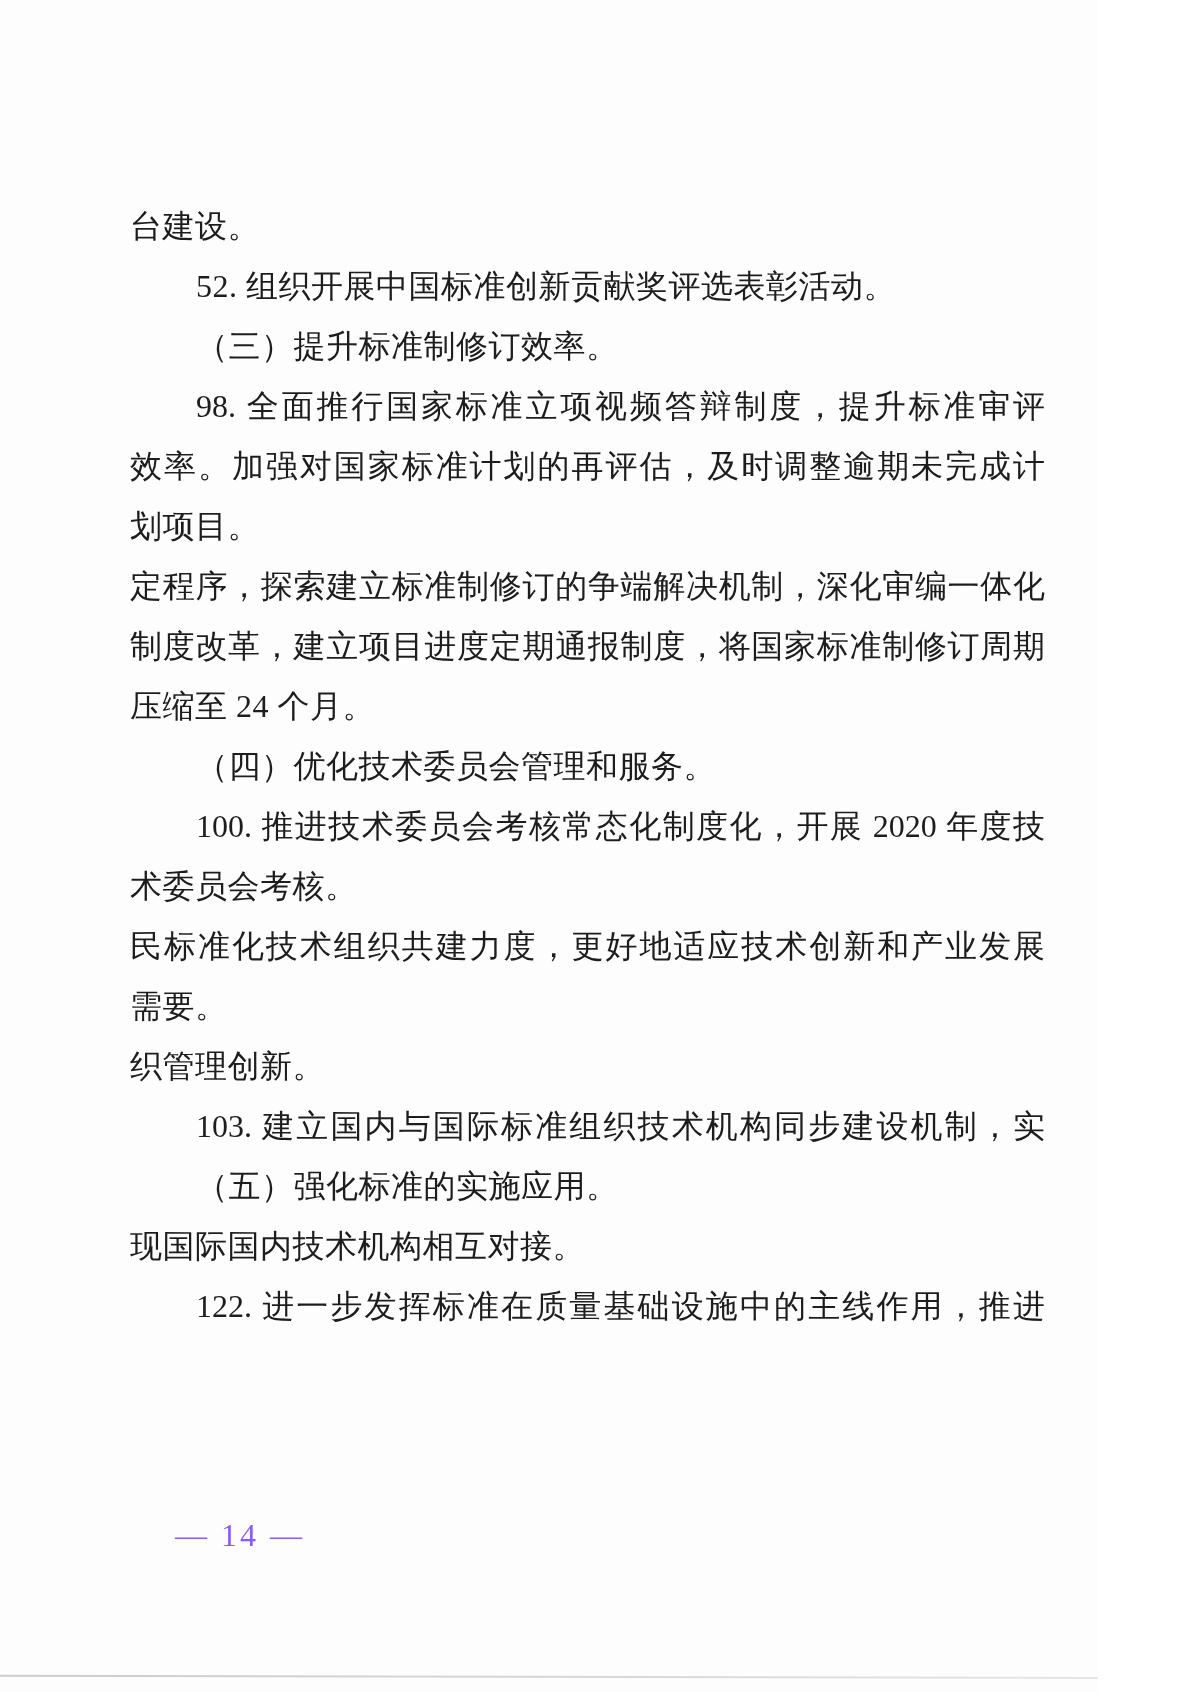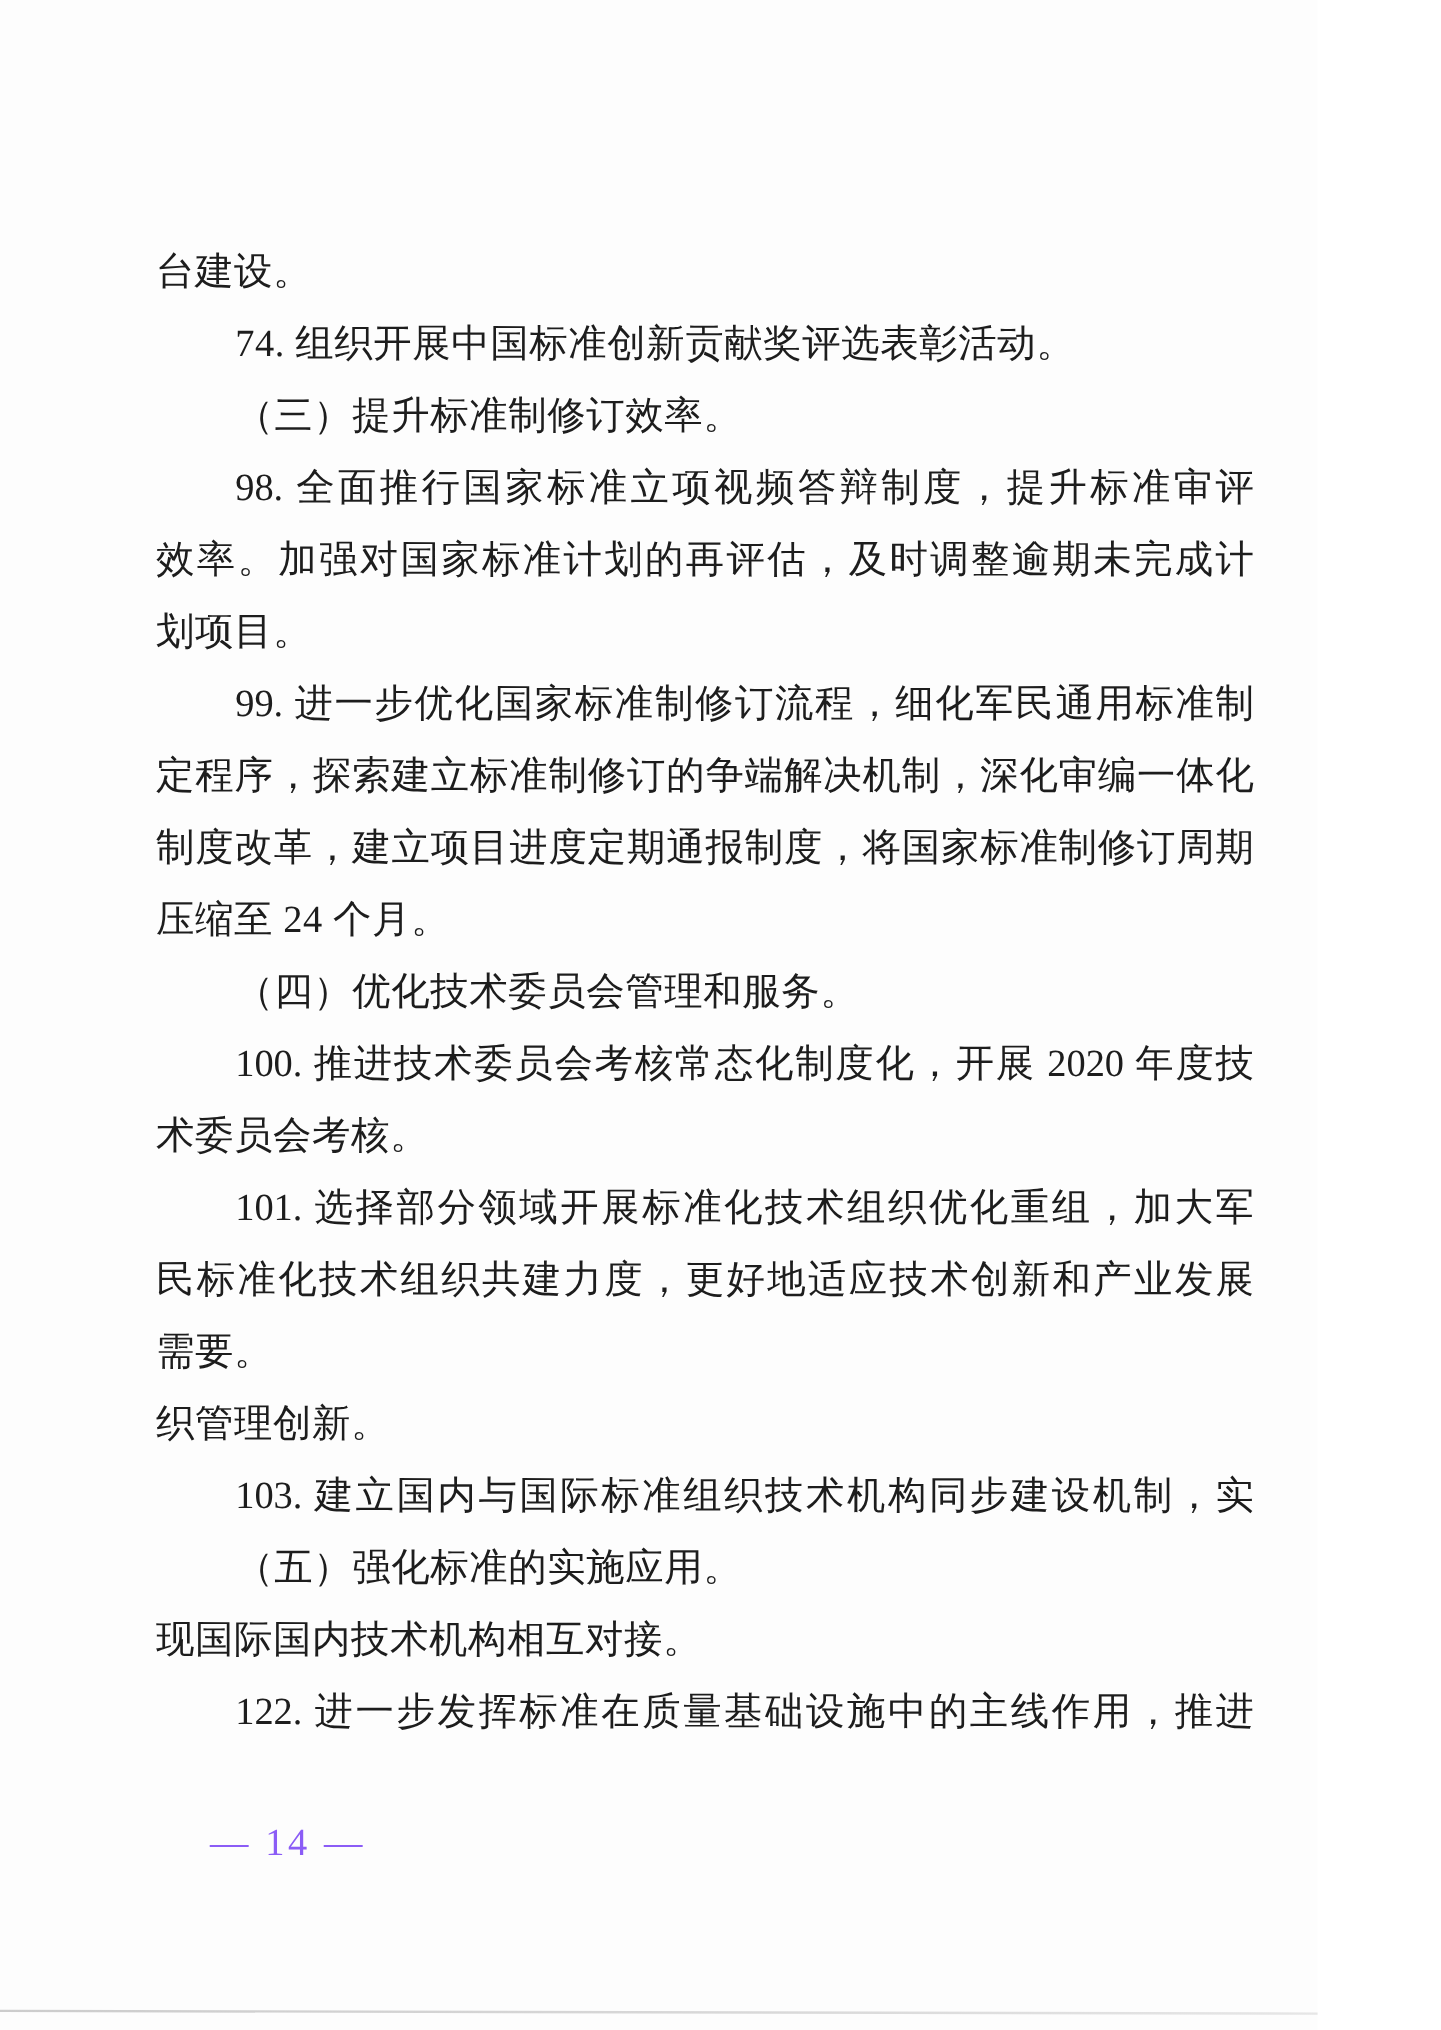--- a/index.html
+++ b/index.html
@@ -63,33 +63,31 @@
     transform: rotate(0.12deg);
   }
 </style>
 </head>
 <body>
 
 <div class="page">
 
   <div class="body-text">
     <div class="line">台建设。</div>
-    <div class="line indent">74. 组织开展中国标准创新贡献奖评选表彰活动。</div>
+    <div class="line indent">52. 组织开展中国标准创新贡献奖评选表彰活动。</div>
     <div class="line indent">（三）提升标准制修订效率。</div>
     <div class="line indent fill">98. 全面推行国家标准立项视频答辩制度，提升标准审评</div>
     <div class="line fill">效率。加强对国家标准计划的再评估，及时调整逾期未完成计</div>
     <div class="line">划项目。</div>
-    <div class="line indent fill">99. 进一步优化国家标准制修订流程，细化军民通用标准制</div>
     <div class="line fill">定程序，探索建立标准制修订的争端解决机制，深化审编一体化</div>
     <div class="line fill">制度改革，建立项目进度定期通报制度，将国家标准制修订周期</div>
     <div class="line">压缩至 24 个月。</div>
     <div class="line indent">（四）优化技术委员会管理和服务。</div>
     <div class="line indent fill">100. 推进技术委员会考核常态化制度化，开展 2020 年度技</div>
     <div class="line">术委员会考核。</div>
-    <div class="line indent fill">101. 选择部分领域开展标准化技术组织优化重组，加大军</div>
     <div class="line fill">民标准化技术组织共建力度，更好地适应技术创新和产业发展</div>
     <div class="line">需要。</div>
     <div class="line">织管理创新。</div>
     <div class="line indent fill">103. 建立国内与国际标准组织技术机构同步建设机制，实</div>
     <div class="line indent">（五）强化标准的实施应用。</div>
     <div class="line">现国际国内技术机构相互对接。</div>
     <div class="line indent fill">122. 进一步发挥标准在质量基础设施中的主线作用，推进</div>
   </div>
 
   <div class="footer">— 14 —</div>

